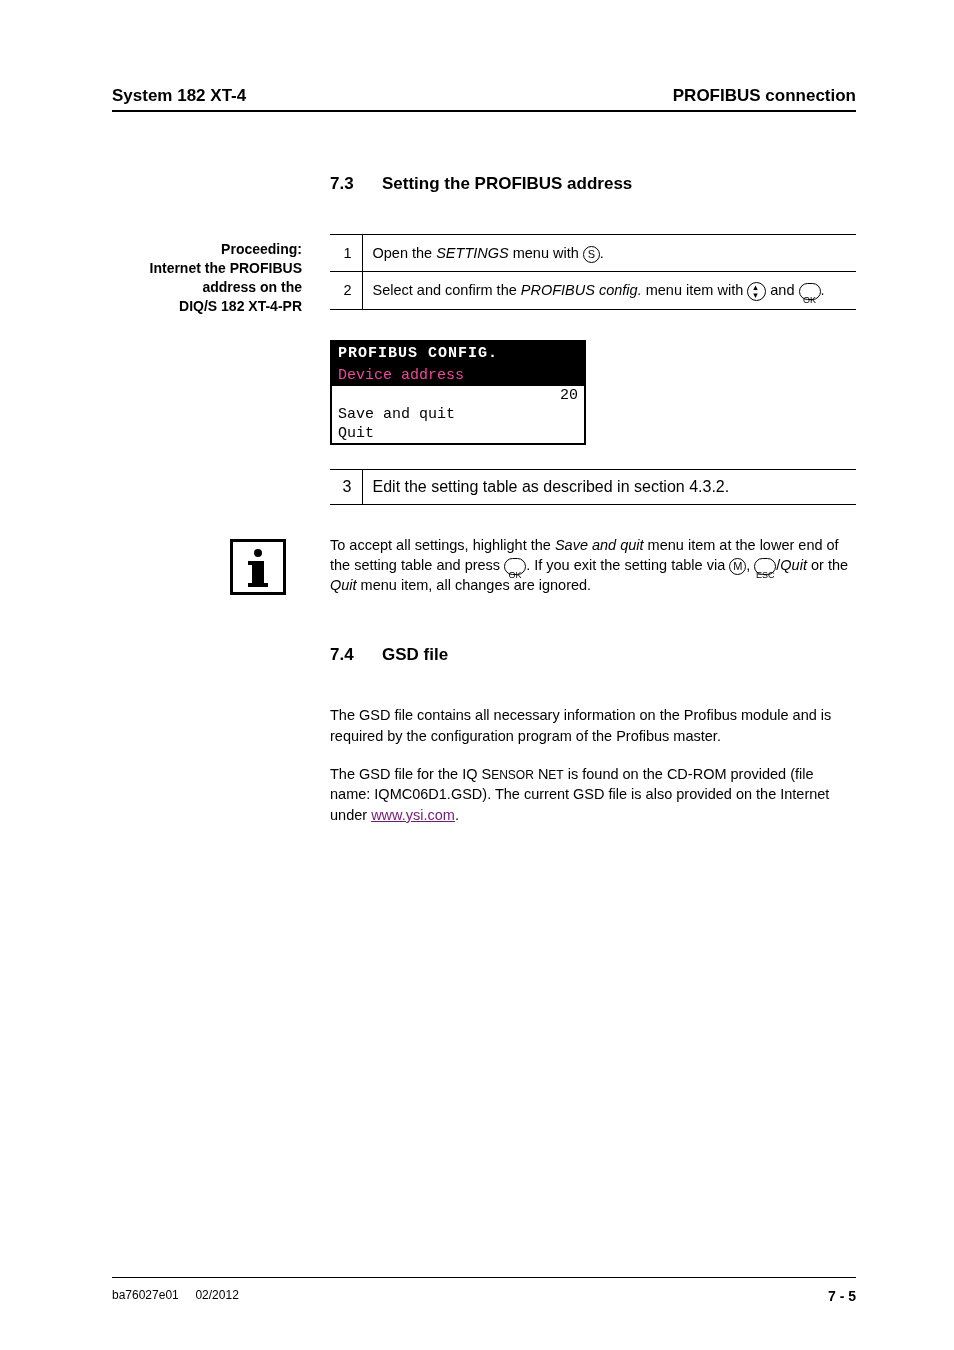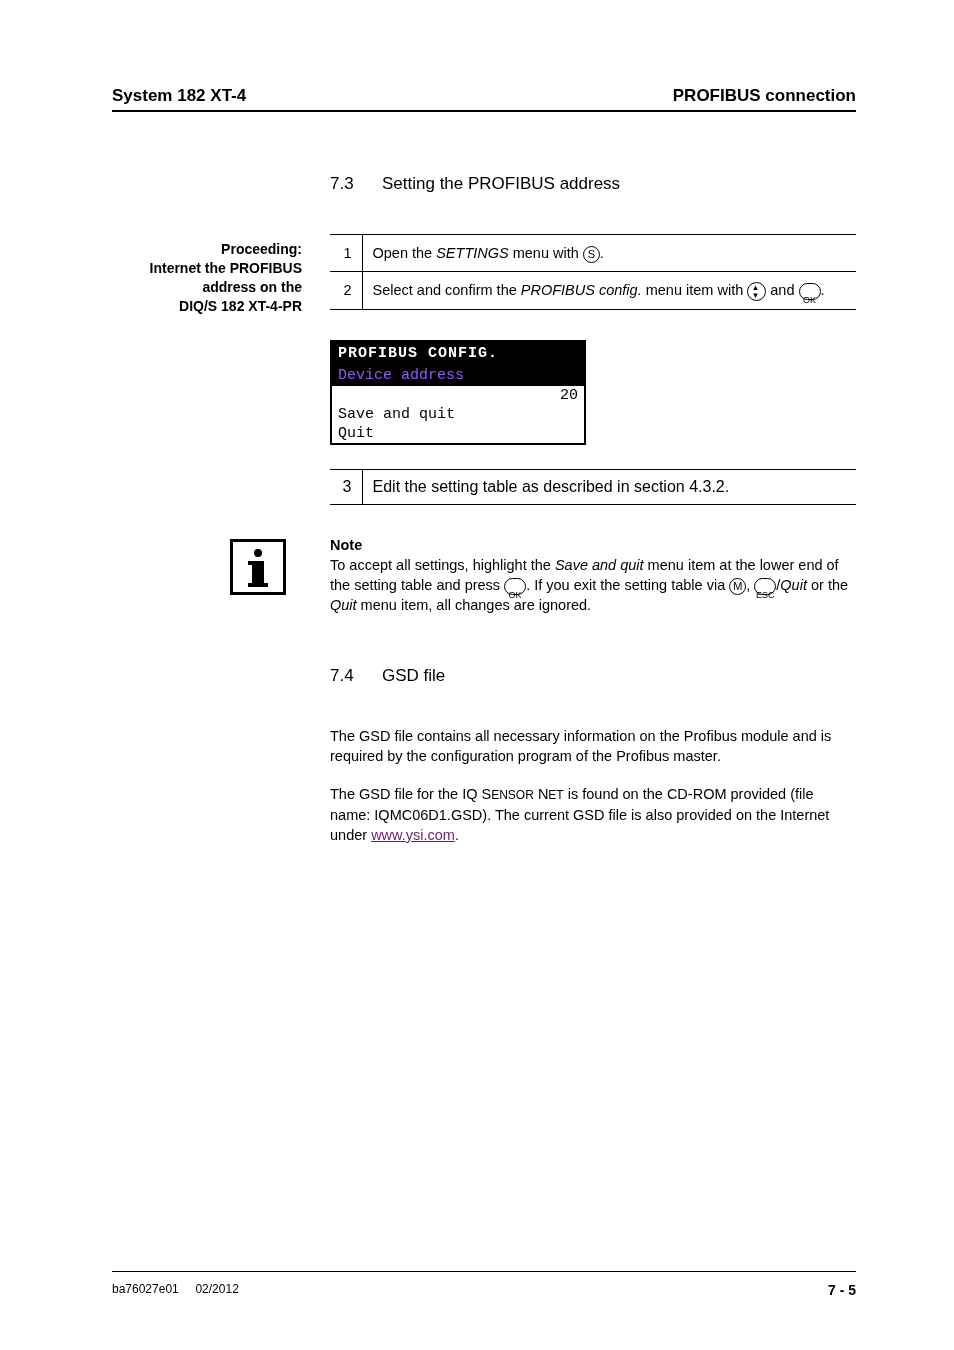--- a/index.html
+++ b/index.html
@@ -1,52 +1,52 @@
 <!DOCTYPE html>
 <html><head>
 <meta charset="utf-8">
 <style>
   * { box-sizing: border-box; margin: 0; padding: 0; }
   html, body { width: 954px; height: 1350px; background: #fff; font-family: Arial, Helvetica, sans-serif; color: #000; }
   .page { width: 954px; height: 1350px; position: relative; padding: 86px 98px 40px 112px; }
   .header-row { display: flex; justify-content: space-between; font-size: 17px; font-weight: bold; margin-bottom: 4px; }
   .header-rule { border: none; border-top: 2px solid #000; margin-bottom: 62px; }
   .content { }
-  .sec-heading { margin-left: 218px; font-size: 17px; font-weight: normal; margin-bottom: 40px; }
+  .sec-heading { margin-left: 218px; font-size: 17px; font-weight: bold; margin-bottom: 40px; }
   .sec-heading .num { display: inline-block; width: 52px; }
   .two-col { display: flex; align-items: flex-start; }
   .left-col { width: 218px; flex: 0 0 218px; text-align: right; font-weight: bold; font-size: 14px; line-height: 1.35; padding-right: 28px; padding-top: 6px; }
   .right-col { flex: 1; font-size: 14.5px; line-height: 1.4; }
   .step-table { width: 100%; border-collapse: collapse; }
   .step-table tr.first td { border-top: 1px solid #000; }
   .step-table td { border-bottom: 1px solid #000; padding: 8px 10px 8px 10px; vertical-align: top; }
   .step-table td.num { width: 32px; text-align: right; border-right: 1px solid #000; padding-right: 10px; padding-left: 4px; }
   .ital { font-style: italic; }
   .circle-key { display: inline-block; border: 1px solid #000; border-radius: 50%; font-size: 11px; line-height: 1; width: 17px; height: 17px; text-align: center; vertical-align: middle; padding-top: 2px; font-family: Arial, sans-serif; }
   .circle-key.wide { border-radius: 9px; width: 22px; padding-top: 12px; font-size: 9px; }
   .circle-arrows { display: inline-block; border: 1px solid #000; border-radius: 50%; width: 19px; height: 19px; position: relative; vertical-align: middle; }
   .circle-arrows::before { content: "▴"; position: absolute; top: -2px; left: 5px; font-size: 9px; }
   .circle-arrows::after  { content: "▾"; position: absolute; bottom: -2px; left: 5px; font-size: 9px; }
   .lcd { margin-left: 218px; width: 256px; margin-top: 24px; margin-bottom: 24px; border: 2px solid #000; font-family: "Courier New", monospace; font-size: 15px; }
   .lcd .title { background: #000; color: #fff; padding: 3px 6px; letter-spacing: 1px; font-weight: bold; }
-  .lcd .hl { background: #000; color: #8b5cf6; padding: 2px 6px; }
+  .lcd .hl { background: #000; color: #ec4899; padding: 2px 6px; }
   .lcd .row { padding: 1px 6px; display: flex; justify-content: space-between; }
   .lcd .plain { padding: 1px 6px; }
   .note-block { margin-left: 118px; display: flex; margin-top: 30px; margin-bottom: 50px; }
   .note-icon { width: 56px; height: 56px; border: 3px solid #000; flex: 0 0 56px; margin-right: 44px; display: flex; align-items: center; justify-content: center; margin-top: 4px; }
   .note-icon .dot { position: relative; width: 28px; height: 40px; }
   .note-icon .dot::before { content: ""; position: absolute; top: 2px; left: 10px; width: 8px; height: 8px; background: #000; border-radius: 50%; }
   .note-icon .dot::after { content: ""; position: absolute; top: 14px; left: 8px; width: 12px; height: 24px; background: #000; }
   .note-icon .base { position: absolute; bottom: 0; left: 4px; width: 20px; height: 4px; background: #000; }
   .note-icon .top { position: absolute; top: 14px; left: 4px; width: 8px; height: 4px; background: #000; }
   .note-text { font-size: 14.5px; line-height: 1.4; width: 526px; }
   .note-text .lead { font-weight: bold; }
   .body-para { margin-left: 218px; font-size: 14.5px; line-height: 1.4; width: 526px; margin-bottom: 18px; }
   .link { color: #701a75; text-decoration: underline; }
-  .footer { position: absolute; bottom: 52px; left: 112px; right: 98px; }
+  .footer { position: absolute; bottom: 46px; left: 112px; right: 98px; }
   .footer-rule { border: none; border-top: 1px solid #000; margin-bottom: 10px; }
   .footer-row { display: flex; justify-content: space-between; font-size: 12px; }
   .footer-row .pg { font-weight: bold; font-size: 14px; }
 </style>
 </head>
 <body>
 
 <div class="page">
   <div class="header-row">
     <span>System 182 XT-4</span>
@@ -110,21 +110,20 @@
     </div>
 
     <div class="note-block">
       <div class="note-icon">
         <div class="dot">
             <div class="top"></div>
             <div class="base"></div>
           </div>
       </div>
       <div class="note-text">
-        <div class="lead">Note</div>
         <span>To accept all settings, highlight the </span><span class="ital">Save and quit</span><span> menu item at the lower end of the setting table and press </span><span class="circle-key wide">OK</span><span>. If you exit the setting table via </span><span class="circle-key">M</span><span>, </span><span class="circle-key wide">ESC</span><span>/</span><span class="ital">Quit</span><span> or the </span><span class="ital">Quit</span><span> menu item, all changes are ignored.</span>
       </div>
     </div>
 
     <div class="sec-heading">
       <span class="num">7.4</span><span>GSD file</span>
     </div>
 
     <div class="body-para">The GSD file contains all necessary information on the Profibus module and is required by the configuration program of the Profibus master.</div>
 

